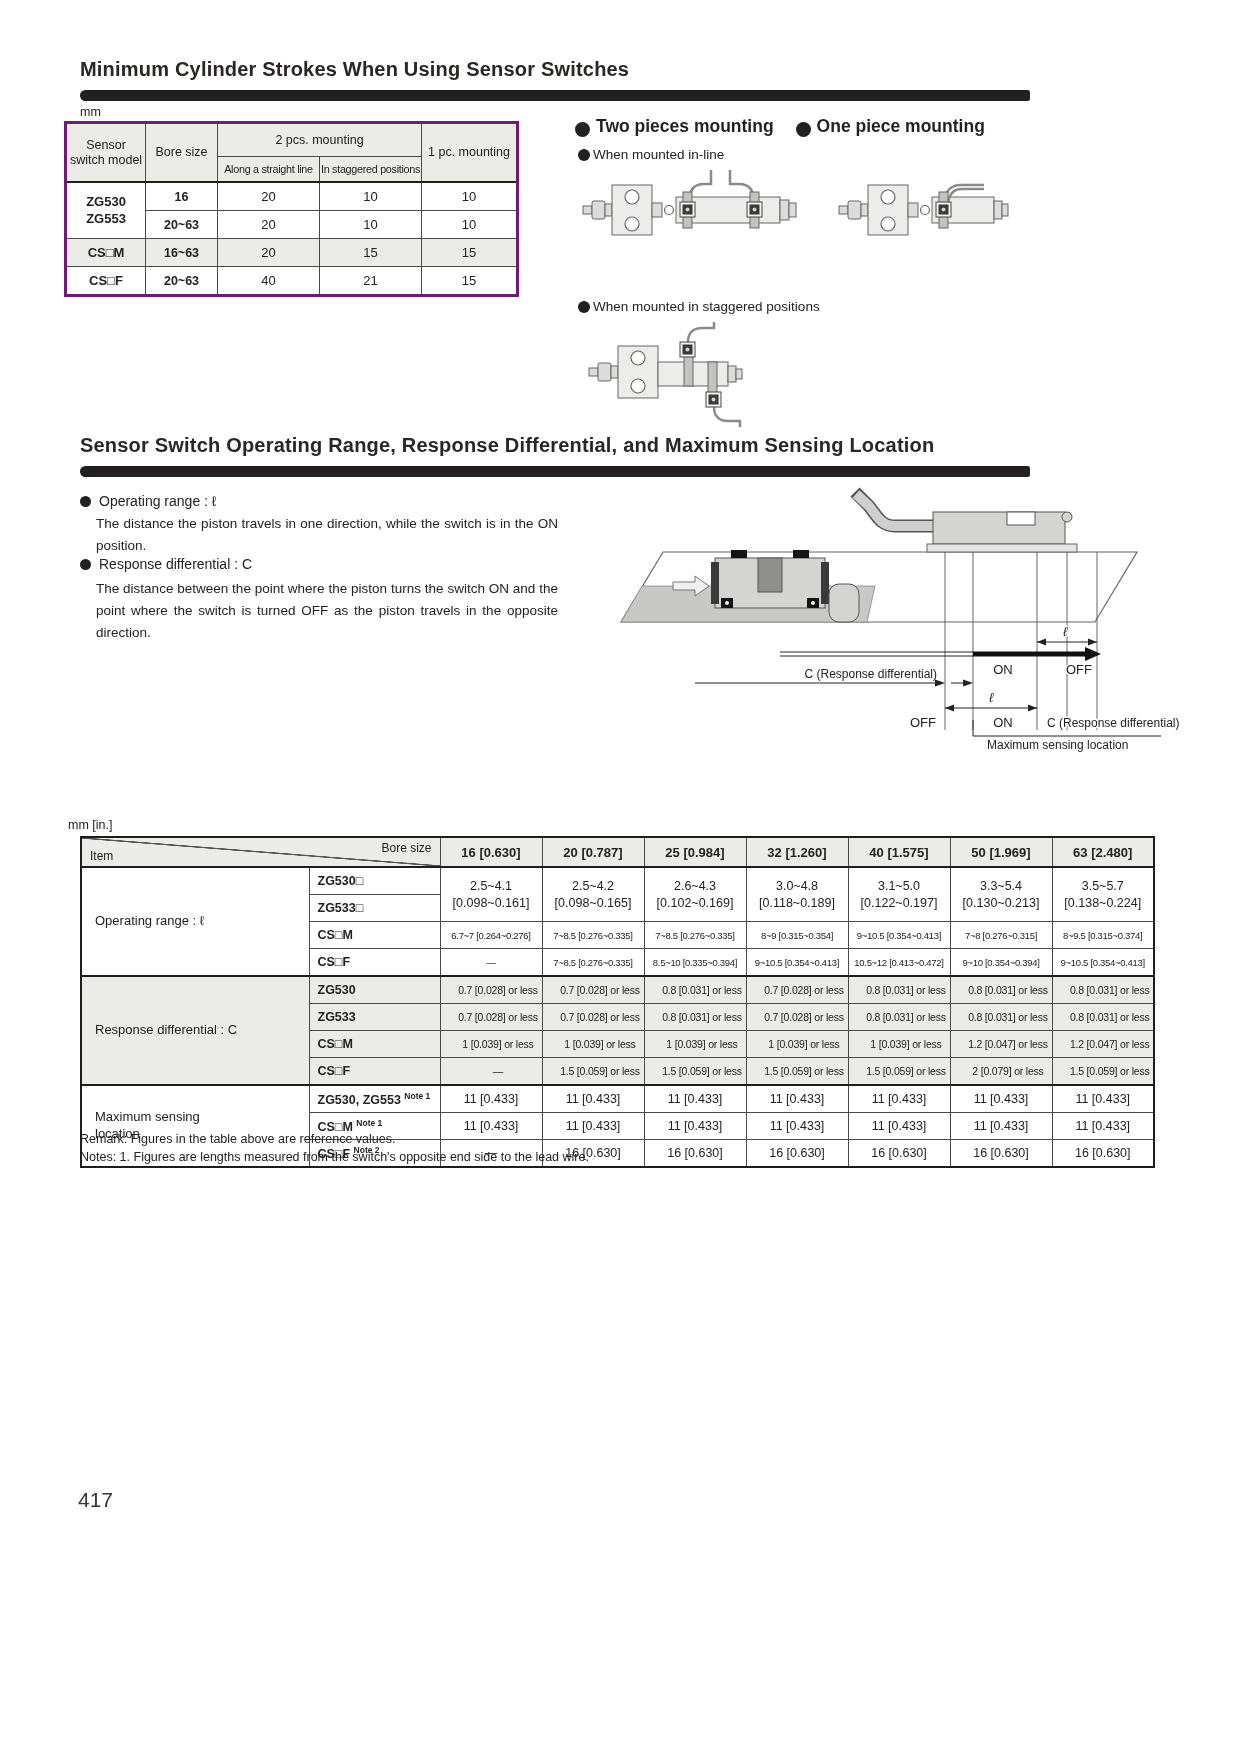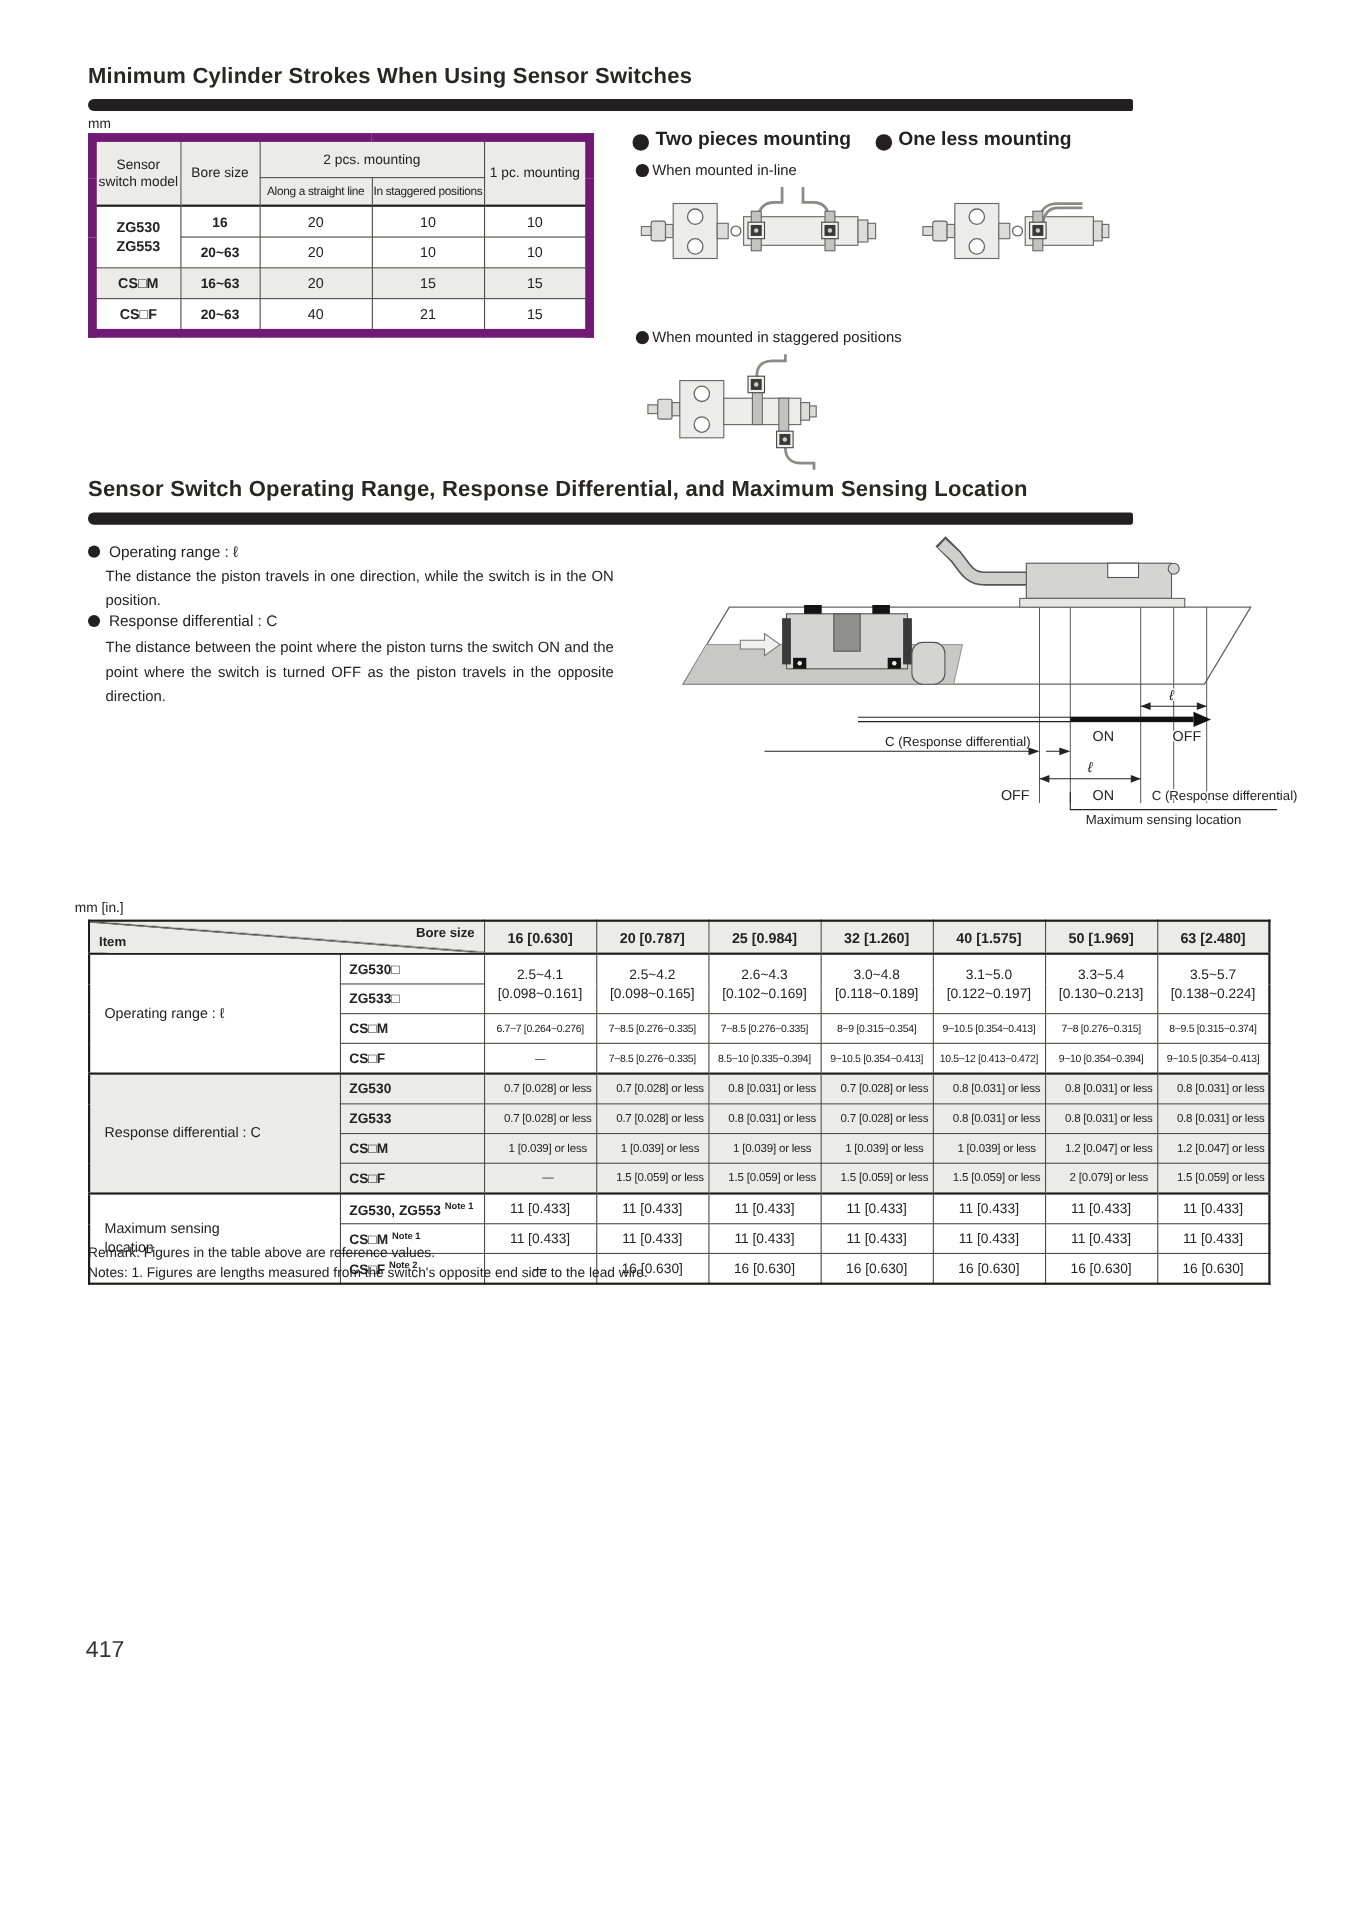--- a/index.html
+++ b/index.html
@@ -10,21 +10,21 @@
   .sec-bar{position:absolute;width:950px;height:11px;background:#241f20;border-radius:7px 3px 3px 7px;}
 
   .unit-label{position:absolute;font-size:12.5px;color:#222;text-align:left;}
 
   
   table{border-collapse:collapse;table-layout:fixed;background:#fff;}
   td,th{border:1px solid #4a4a48;overflow:hidden;white-space:nowrap;}
   .shade{background:#ebebe8;}
 
   
-  .t1{position:absolute;left:80px;top:121px;width:452px;border:8px solid #701a75;font-size:13px;}
+  .t1{position:absolute;left:64px;top:121px;width:452px;border:3px solid #701a75;font-size:13px;}
   .t1 th{font-weight:normal;background:#ebebe8;}
   .t1 .h-main{font-size:12.5px;line-height:1.15;white-space:normal;height:30px;}
   .t1 .h-sub{font-size:10.8px;letter-spacing:-0.3px;height:22px;}
   .t1 tbody td{text-align:center;height:25px;}
   .t1 tbody tr:first-child td{border-top:2px solid #1d1d1b;}
   .t1 .model{font-weight:bold;font-size:13px;}
   .t1 .bore{font-weight:bold;font-size:12.5px;margin-left:12px;}
   .t1 .mdl2{line-height:1.25;}
 
   
@@ -36,21 +36,21 @@
   .dot.sm{width:12px;height:12px;}
   .sub-label{position:absolute;display:flex;align-items:center;gap:3px;font-size:13.5px;color:#222;}
 
   
   .b-head{position:absolute;display:flex;align-items:center;gap:8px;font-size:14px;color:#222;}
   .b-body{position:absolute;width:462px;font-size:13.5px;line-height:1.62;color:#222;white-space:normal;text-align:justify;}
 
   
   .t2{position:absolute;left:80px;top:836px;width:1073px;border:2px solid #1d1d1b;}
   .t2 th{background:#ebebe8;font-size:13px;height:26px;}
-  .t2 .th-item{position:relative;font-weight:bold;background:
+  .t2 .th-item{position:relative;font-weight:normal;background:
       linear-gradient(to top right, rgba(0,0,0,0) calc(50% - 1px), #555 calc(50% - 0.5px), #555 calc(50% + 0.5px), rgba(0,0,0,0) calc(50% + 1px)),#ebebe8;}
   .t2 .lbl-item{position:absolute;left:8px;bottom:3px;font-size:12px;}
   .t2 .lbl-bore{position:absolute;right:8px;top:3px;font-size:12px;}
   .t2 th{border-bottom:2px solid #1d1d1b;}
   .t2 td{text-align:center;font-size:12.5px;height:24px;}
   .t2 .glbl{text-align:left;padding-left:13px;font-size:13px;white-space:normal;}
   .t2 .glbl .wrap{display:inline-block;line-height:1.3;}
   .t2 .glbl .w-ms{width:125px;}
   .t2 .model{text-align:left;padding-left:8px;font-weight:bold;font-size:12.5px;}
   .t2 .model sup{font-size:8.5px;font-weight:bold;}
@@ -140,21 +140,21 @@
     </tbody>
   </table>
 
   <div class="mount-heads">
     <div class="mh">
         <span class="dot big"></span>
         <span>Two pieces mounting</span>
       </div>
     <div class="mh">
         <span class="dot big"></span>
-        <span>One less mounting</span>
+        <span>One piece mounting</span>
       </div>
   </div>
 
   <div class="sub-label" style="left:578px;top:147px;">
     <span class="dot sm"></span>
       <span>When mounted in-line</span>
   </div>
 
   <svg style="position:absolute;left:582px;top:165px;" width="232" height="78" viewBox="0 0 232 78">
     <rect x="1" y="41" width="9" height="8" class="met"></rect>

